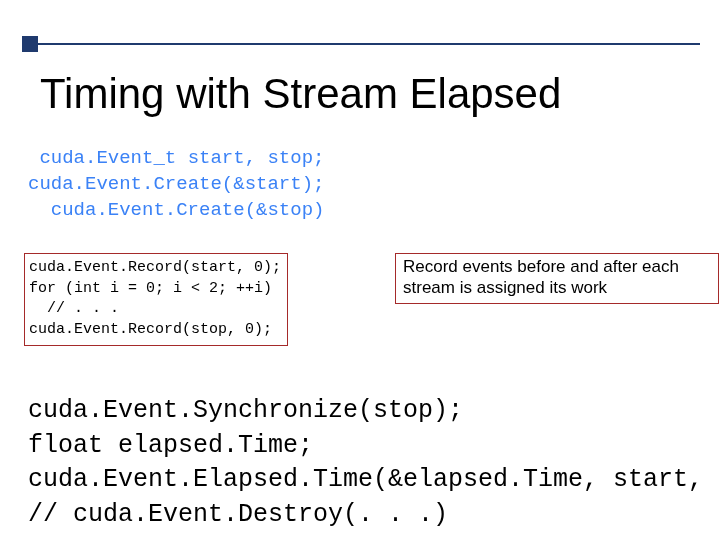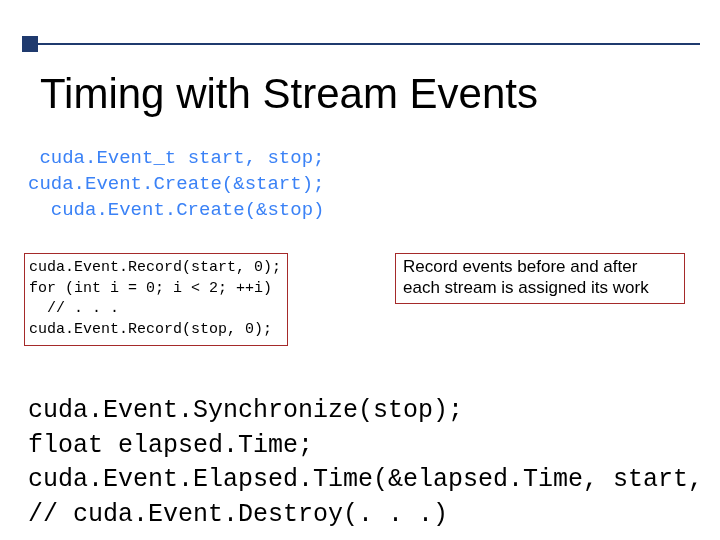--- a/index.html
+++ b/index.html
@@ -56,21 +56,21 @@
     font-family: "Courier New", Courier, monospace;
     font-size: 15px;
     line-height: 1.38;
     color: #000;
     white-space: pre;
   }
   .annotation {
     position: absolute;
     top: 253px;
     left: 395px;
-    width: 290px;
+    width: 324px;
     border: 1.5px solid #a52a2a;
     padding: 3px 7px 5px 7px;
     font-family: Arial, Helvetica, sans-serif;
     font-size: 17px;
     line-height: 1.22;
     color: #000;
   }
   .code-area-bottom {
     position: absolute;
     top: 394px;
@@ -81,21 +81,21 @@
     color: #000;
     white-space: pre;
   }
 </style>
 </head>
 <body>
 
 <div class="accent-square"></div>
 <div class="accent-line"></div>
 
-<h1 class="slide-title">Timing with Stream Events</h1>
+<h1 class="slide-title">Timing with Stream Elapsed</h1>
 
 <div class="code-area">cuda.Event_t start, stop;
 cuda.Event.Create(&amp;start);
 cuda.Event.Create(&amp;stop)</div>
 
 <div class="boxed-code">cuda.Event.Record(start, 0);
 for (int i = 0; i &lt; 2; ++i)
   // . . .
 cuda.Event.Record(stop, 0);</div>
 

